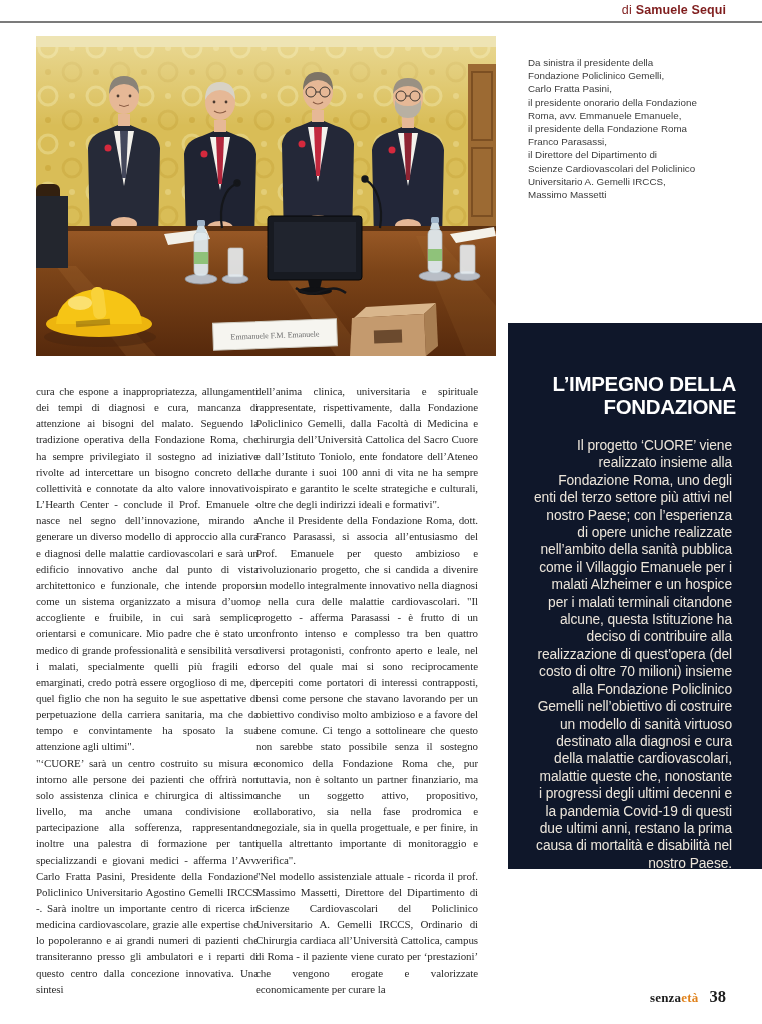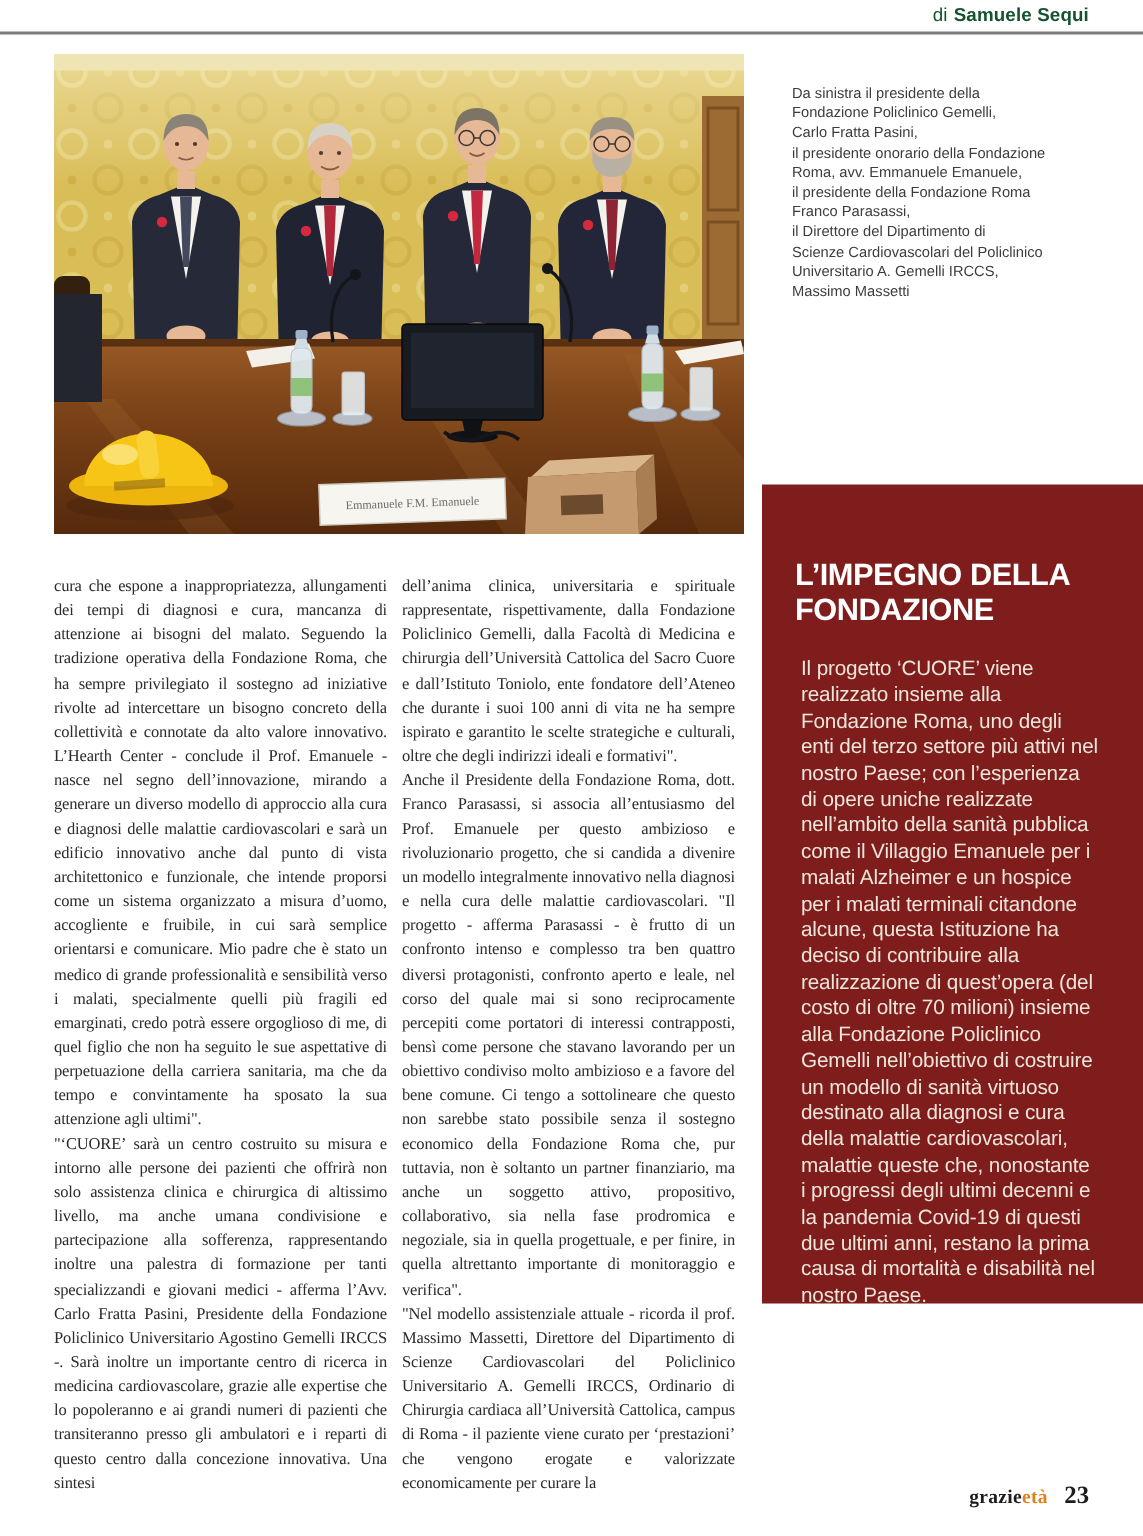--- a/index.html
+++ b/index.html
@@ -3,21 +3,21 @@
 <meta charset="utf-8">
 <style>
   html,body{margin:0;padding:0;background:#ffffff;}
   .page{
     position:relative;width:762px;height:1024px;background:#ffffff;overflow:hidden;
     font-family:"Liberation Serif",serif;color:#2b2b2b;
   }
   
   .byline{
     position:absolute;top:3px;right:36px;font-family:"Liberation Sans",sans-serif;
-    font-size:12.5px;color:#14532d;letter-spacing:.1px;
+    font-size:12.5px;color:#7f1d1d;letter-spacing:.1px;
   }
   .byline .author{font-weight:bold;margin-left:4px;}
   .top-rule{position:absolute;top:21px;left:0;width:762px;height:2px;}
   
   .photo{position:absolute;left:36px;top:36px;width:460px;height:320px;display:block;}
   
   .caption{
     position:absolute;left:528px;top:56px;width:220px;
     font-family:"Liberation Sans",sans-serif;font-size:9.8px;line-height:13.2px;
     color:#3c3c3c;white-space:pre-line;
@@ -32,21 +32,21 @@
     font-size:20.5px;line-height:23px;letter-spacing:-.3px;text-transform:uppercase;
   }
   .sidebar .sidebar-body{
     margin:4px;font-family:"Liberation Sans",sans-serif;font-size:13.8px;line-height:17.4px;
     letter-spacing:-.1px;
   }
   
   .columns{position:absolute;left:36px;top:383px;width:454px;height:627px;overflow:hidden;}
   .col{position:absolute;top:0;width:222px;height:627px;overflow:hidden;}
   .col1{left:0;}
-  .col2{left:232px;}
+  .col2{left:220px;}
   .col p{
     margin:0;font-size:11px;line-height:16.15px;text-align:justify;
     letter-spacing:-.1px;hyphens:auto;-webkit-hyphens:auto;
   }
   .run-italic{}
   .run-roman{font-style:normal;font-weight:400;}
   
   .footer{
     position:absolute;right:36px;top:987px;font-family:"Liberation Serif",serif;
     font-size:13px;color:#1c1c1c;display:flex;align-items:baseline;
@@ -229,36 +229,36 @@
 Carlo Fratta Pasini,
 il presidente onorario della Fondazione
 Roma, avv. Emmanuele Emanuele,
 il presidente della Fondazione Roma
 Franco Parasassi,
 il Direttore del Dipartimento di
 Scienze Cardiovascolari del Policlinico
 Universitario A. Gemelli IRCCS,
 Massimo Massetti</div>
 
-  <aside class="sidebar" style="background-color: #7f1d1d;">
+  <aside class="sidebar" style="background-color: #0f172a; text-align: right;">
     <h2 style="color: rgb(255, 255, 255);">L’IMPEGNO DELLA FONDAZIONE</h2>
     <p class="sidebar-body" style="color: rgb(236, 229, 218);">Il progetto ‘CUORE’ viene realizzato insieme alla Fondazione Roma, uno degli enti del terzo settore più attivi nel nostro Paese; con l’esperienza di opere uniche realizzate nell’ambito della sanità pubblica come il Villaggio Emanuele per i malati Alzheimer e un hospice per i malati terminali citandone alcune, questa Istituzione ha deciso di contribuire alla realizzazione di quest’opera (del costo di oltre 70 milioni) insieme alla Fondazione Policlinico Gemelli nell’obiettivo di costruire un modello di sanità virtuoso destinato alla diagnosi e cura della malattie cardiovascolari, malattie queste che, nonostante i progressi degli ultimi decenni e la pandemia Covid-19 di questi due ultimi anni, restano la prima causa di mortalità e disabilità nel nostro Paese.</p>
   </aside>
 
   <div class="columns">
     <div class="col col1">
         <p><span class="run-italic">cura che espone a inappropriatezza, allungamenti dei tempi di diagnosi e cura, mancanza di attenzione ai bisogni del malato. Seguendo la tradizione operativa della Fondazione Roma, che ha sempre privilegiato il sostegno ad iniziative rivolte ad intercettare un bisogno concreto della collettività e connotate da alto valore innovativo. L’Hearth Center </span><span class="run-roman">- conclude il Prof. Emanuele - </span><span class="run-italic">nasce nel segno dell’innovazione, mirando a generare un diverso modello di approccio alla cura e diagnosi delle malattie cardiovascolari e sarà un edificio innovativo anche dal punto di vista architettonico e funzionale, che intende proporsi come un sistema organizzato a misura d’uomo, accogliente e fruibile, in cui sarà semplice orientarsi e comunicare. Mio padre che è stato un medico di grande professionalità e sensibilità verso i malati, specialmente quelli più fragili ed emarginati, credo potrà essere orgoglioso di me, di quel figlio che non ha seguito le sue aspettative di perpetuazione della carriera sanitaria, ma che da tempo e convintamente ha sposato la sua attenzione agli ultimi".</span></p>
         <p><span class="run-italic">"‘CUORE’ sarà un centro costruito su misura e intorno alle persone dei pazienti che offrirà non solo assistenza clinica e chirurgica di altissimo livello, ma anche umana condivisione e partecipazione alla sofferenza, rappresentando inoltre una palestra di formazione per tanti specializzandi e giovani medici </span><span class="run-roman">- afferma l’Avv. Carlo Fratta Pasini, Presidente della Fondazione Policlinico Universitario Agostino Gemelli IRCCS -. </span><span class="run-italic">Sarà inoltre un importante centro di ricerca in medicina cardiovascolare, grazie alle expertise che lo popoleranno e ai grandi numeri di pazienti che transiteranno presso gli ambulatori e i reparti di questo centro dalla concezione innovativa. Una sintesi</span></p>
       </div>
     <div class="col col2">
         <p><span class="run-italic">dell’anima clinica, universitaria e spirituale rappresentate, rispettivamente, dalla Fondazione Policlinico Gemelli, dalla Facoltà di Medicina e chirurgia dell’Università Cattolica del Sacro Cuore e dall’Istituto Toniolo, ente fondatore dell’Ateneo che durante i suoi 100 anni di vita ne ha sempre ispirato e garantito le scelte strategiche e culturali, oltre che degli indirizzi ideali e formativi".</span></p>
         <p><span class="run-roman">Anche il Presidente della Fondazione Roma, dott. Franco Parasassi, si associa all’entusiasmo del Prof. Emanuele per questo ambizioso e rivoluzionario progetto, che si candida a divenire un modello integralmente innovativo nella diagnosi e nella cura delle malattie cardiovascolari. "</span><span class="run-italic">Il progetto </span><span class="run-roman">- afferma Parasassi - </span><span class="run-italic">è frutto di un confronto intenso e complesso tra ben quattro diversi protagonisti, confronto aperto e leale, nel corso del quale mai si sono reciprocamente percepiti come portatori di interessi contrapposti, bensì come persone che stavano lavorando per un obiettivo condiviso molto ambizioso e a favore del bene comune. Ci tengo a sottolineare che questo non sarebbe stato possibile senza il sostegno economico della Fondazione Roma che, pur tuttavia, non è soltanto un partner finanziario, ma anche un soggetto attivo, propositivo, collaborativo, sia nella fase prodromica e negoziale, sia in quella progettuale, e per finire, in quella altrettanto importante di monitoraggio e verifica".</span></p>
         <p><span class="run-italic">"Nel modello assistenziale attuale </span><span class="run-roman">- ricorda il prof. Massimo Massetti, Direttore del Dipartimento di Scienze Cardiovascolari del Policlinico Universitario A. Gemelli IRCCS, Ordinario di Chirurgia cardiaca all’Università Cattolica, campus di Roma - </span><span class="run-italic">il paziente viene curato per ‘prestazioni’ che vengono erogate e valorizzate economicamente per curare la</span></p>
       </div>
   </div>
 
   <div class="footer">
-    <span class="brand-regular">grazie</span>
+    <span class="brand-regular">senza</span>
       <span class="brand-italic" style="color: rgb(224, 130, 28);">età</span>
-    <span class="page-number">23</span>
+    <span class="page-number">38</span>
   </div>
 
 </div>
 
 </body></html>

